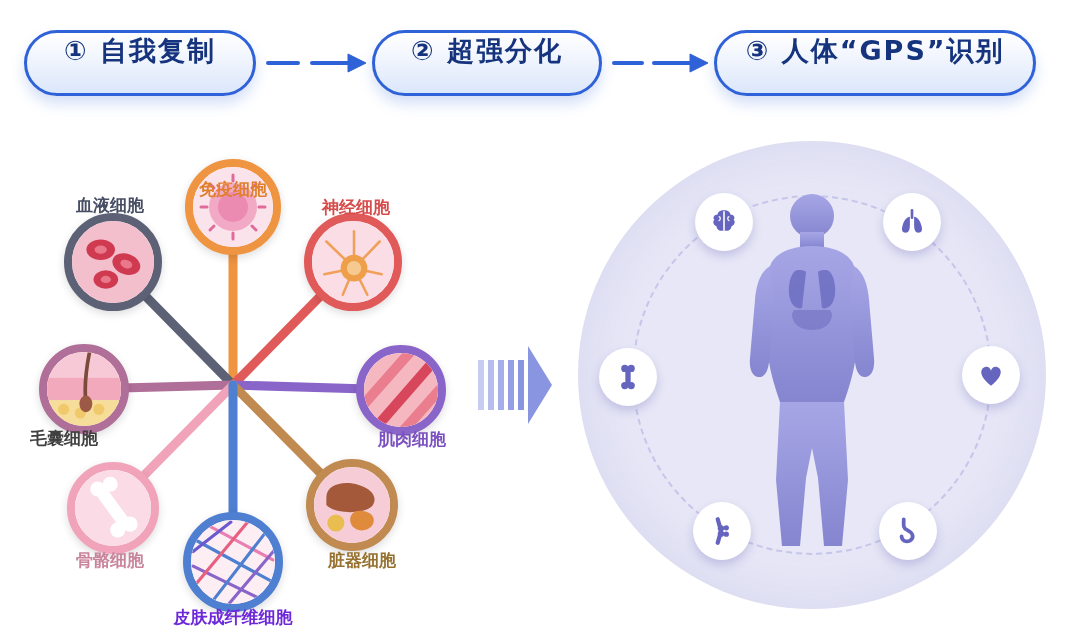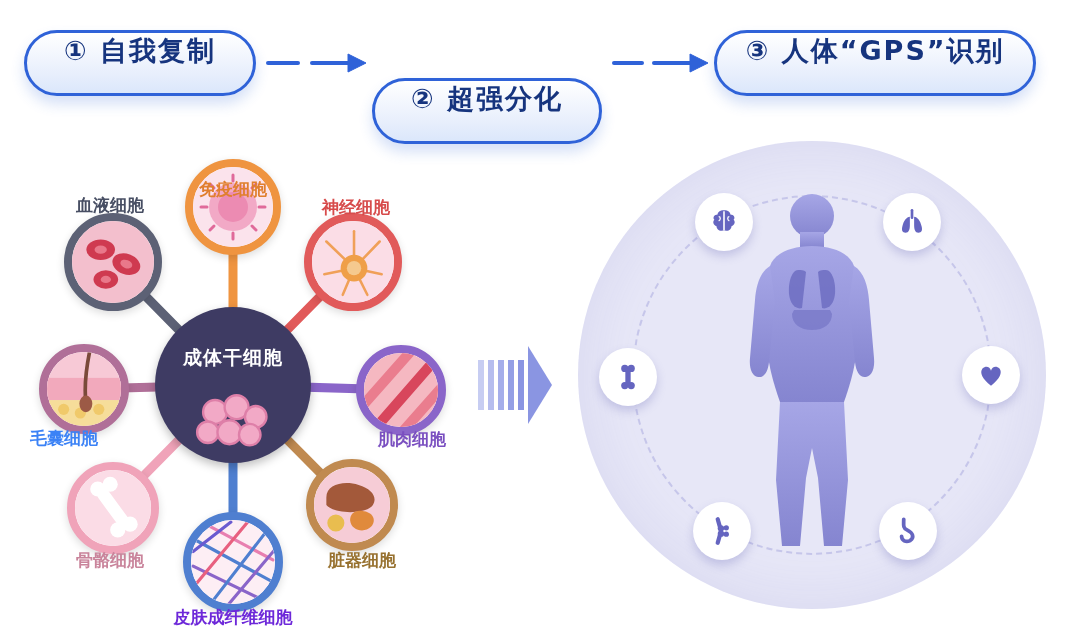--- a/index.html
+++ b/index.html
@@ -164,33 +164,20 @@
       <line x1="233" y1="385" x2="113" y2="263" stroke="currentColor" style="color: rgb(92, 97, 117);"></line>
       <line x1="233" y1="385" x2="353" y2="263" stroke="currentColor" style="color: rgb(225, 90, 90);"></line>
       <line x1="233" y1="385" x2="84" y2="389" stroke="currentColor" style="color: rgb(176, 111, 152);"></line>
       <line x1="233" y1="385" x2="401" y2="390" stroke="currentColor" style="color: rgb(138, 101, 201);"></line>
       <line x1="233" y1="385" x2="113" y2="507" stroke="currentColor" style="color: rgb(240, 163, 185);"></line>
       <line x1="233" y1="385" x2="352" y2="505" stroke="currentColor" style="color: rgb(192, 138, 80);"></line>
       <line x1="233" y1="385" x2="233" y2="561" stroke="currentColor" style="color: rgb(79, 127, 208);"></line>
     </g>
   </svg>
 
-  <div class="center-cell" style="background-color: rgb(62, 59, 99);">
-    <div class="center-label">成体干细胞</div>
-    <svg class="center-cluster" width="84" height="55" viewBox="0 0 70 46">
-      <g fill="#f2a9c6" stroke="#de7fa8" stroke-width="2">
-        <circle cx="20" cy="15" r="10"></circle>
-          <circle cx="38" cy="11" r="10"></circle>
-          <circle cx="54" cy="19" r="9"></circle>
-        <circle cx="14" cy="32" r="9"></circle>
-          <circle cx="32" cy="32" r="10"></circle>
-          <circle cx="49" cy="34" r="9"></circle>
-      </g>
-    </svg>
-  </div>
 
   <div class="cell" style="left: 185px; top: 159px; width: 96px; height: 96px; border-color: rgb(239, 148, 64);">
     <svg viewBox="0 0 80 80">
       <rect width="80" height="80" fill="#fbe3ec"></rect>
       <circle cx="40" cy="40" r="24" fill="#f2a9c6"></circle>
       <circle cx="40" cy="40" r="15" fill="#ec8bb2"></circle>
       <g stroke="#e06a9a" stroke-width="3" stroke-linecap="round">
         <line x1="40" y1="8" x2="40" y2="14"></line>
           <line x1="40" y1="66" x2="40" y2="72"></line>
         <line x1="8" y1="40" x2="14" y2="40"></line>
@@ -287,39 +274,39 @@
         <line x1="4" y1="62" x2="54" y2="2" stroke="#e8607f"></line>
         <line x1="36" y1="80" x2="80" y2="28" stroke="#8a65c9"></line>
         <line x1="2" y1="30" x2="38" y2="2" stroke="#6a5ad0"></line>
       </g>
     </svg>
   </div>
 
   <div class="cell-label" style="left: 233px; top: 143px; color: rgb(224, 127, 46); margin-top: 35px;">免疫细胞</div>
   <div class="cell-label" style="left: 110px; top: 194px; color: rgb(71, 78, 99);">血液细胞</div>
   <div class="cell-label" style="left: 356px; top: 196px; color: rgb(215, 75, 75);">神经细胞</div>
-  <div class="cell-label" style="left: 64px; top: 427px; color: #3b82f6;">毛囊细胞</div>
+  <div class="cell-label" style="left: 64px; top: 427px; color: #404040;">毛囊细胞</div>
   <div class="cell-label" style="left: 412px; top: 428px; color: rgb(122, 79, 192);">肌肉细胞</div>
   <div class="cell-label" style="left: 110px; top: 549px; color: rgb(201, 132, 155);">骨骼细胞</div>
   <div class="cell-label" style="left: 362px; top: 549px; color: rgb(151, 113, 47);">脏器细胞</div>
   <div class="cell-label" style="left: 233px; top: 606px; color: #6d28d9; text-align: right;">皮肤成纤维细胞</div>
 
   <div class="step-pill" id="pill1" style="border-color: rgb(47, 98, 216); color: rgb(22, 52, 126);">
     <span>① 自我复制</span>
   </div>
 
   <svg class="step-arrow" style="left:266px; top:50px;" width="102" height="26">
     <g stroke="currentColor" fill="currentColor" style="color: rgb(47, 98, 216);">
       <line x1="2" y1="13" x2="32" y2="13" stroke-width="4" stroke-linecap="round"></line>
       <line x1="46" y1="13" x2="82" y2="13" stroke-width="4" stroke-linecap="round"></line>
       <polygon points="82,4 100,13 82,22"></polygon>
     </g>
   </svg>
 
-  <div class="step-pill" id="pill2" style="border-color: rgb(47, 98, 216); color: rgb(22, 52, 126); margin-top: 48px;">
+  <div class="step-pill" id="pill2" style="border-color: rgb(47, 98, 216); color: rgb(22, 52, 126);">
     <span>② 超强分化</span>
   </div>
 
   <svg class="step-arrow" style="left:612px; top:50px;" width="98" height="26">
     <g stroke="currentColor" fill="currentColor" style="color: rgb(47, 98, 216);">
       <line x1="2" y1="13" x2="30" y2="13" stroke-width="4" stroke-linecap="round"></line>
       <line x1="42" y1="13" x2="78" y2="13" stroke-width="4" stroke-linecap="round"></line>
       <polygon points="78,4 96,13 78,22"></polygon>
     </g>
   </svg>

